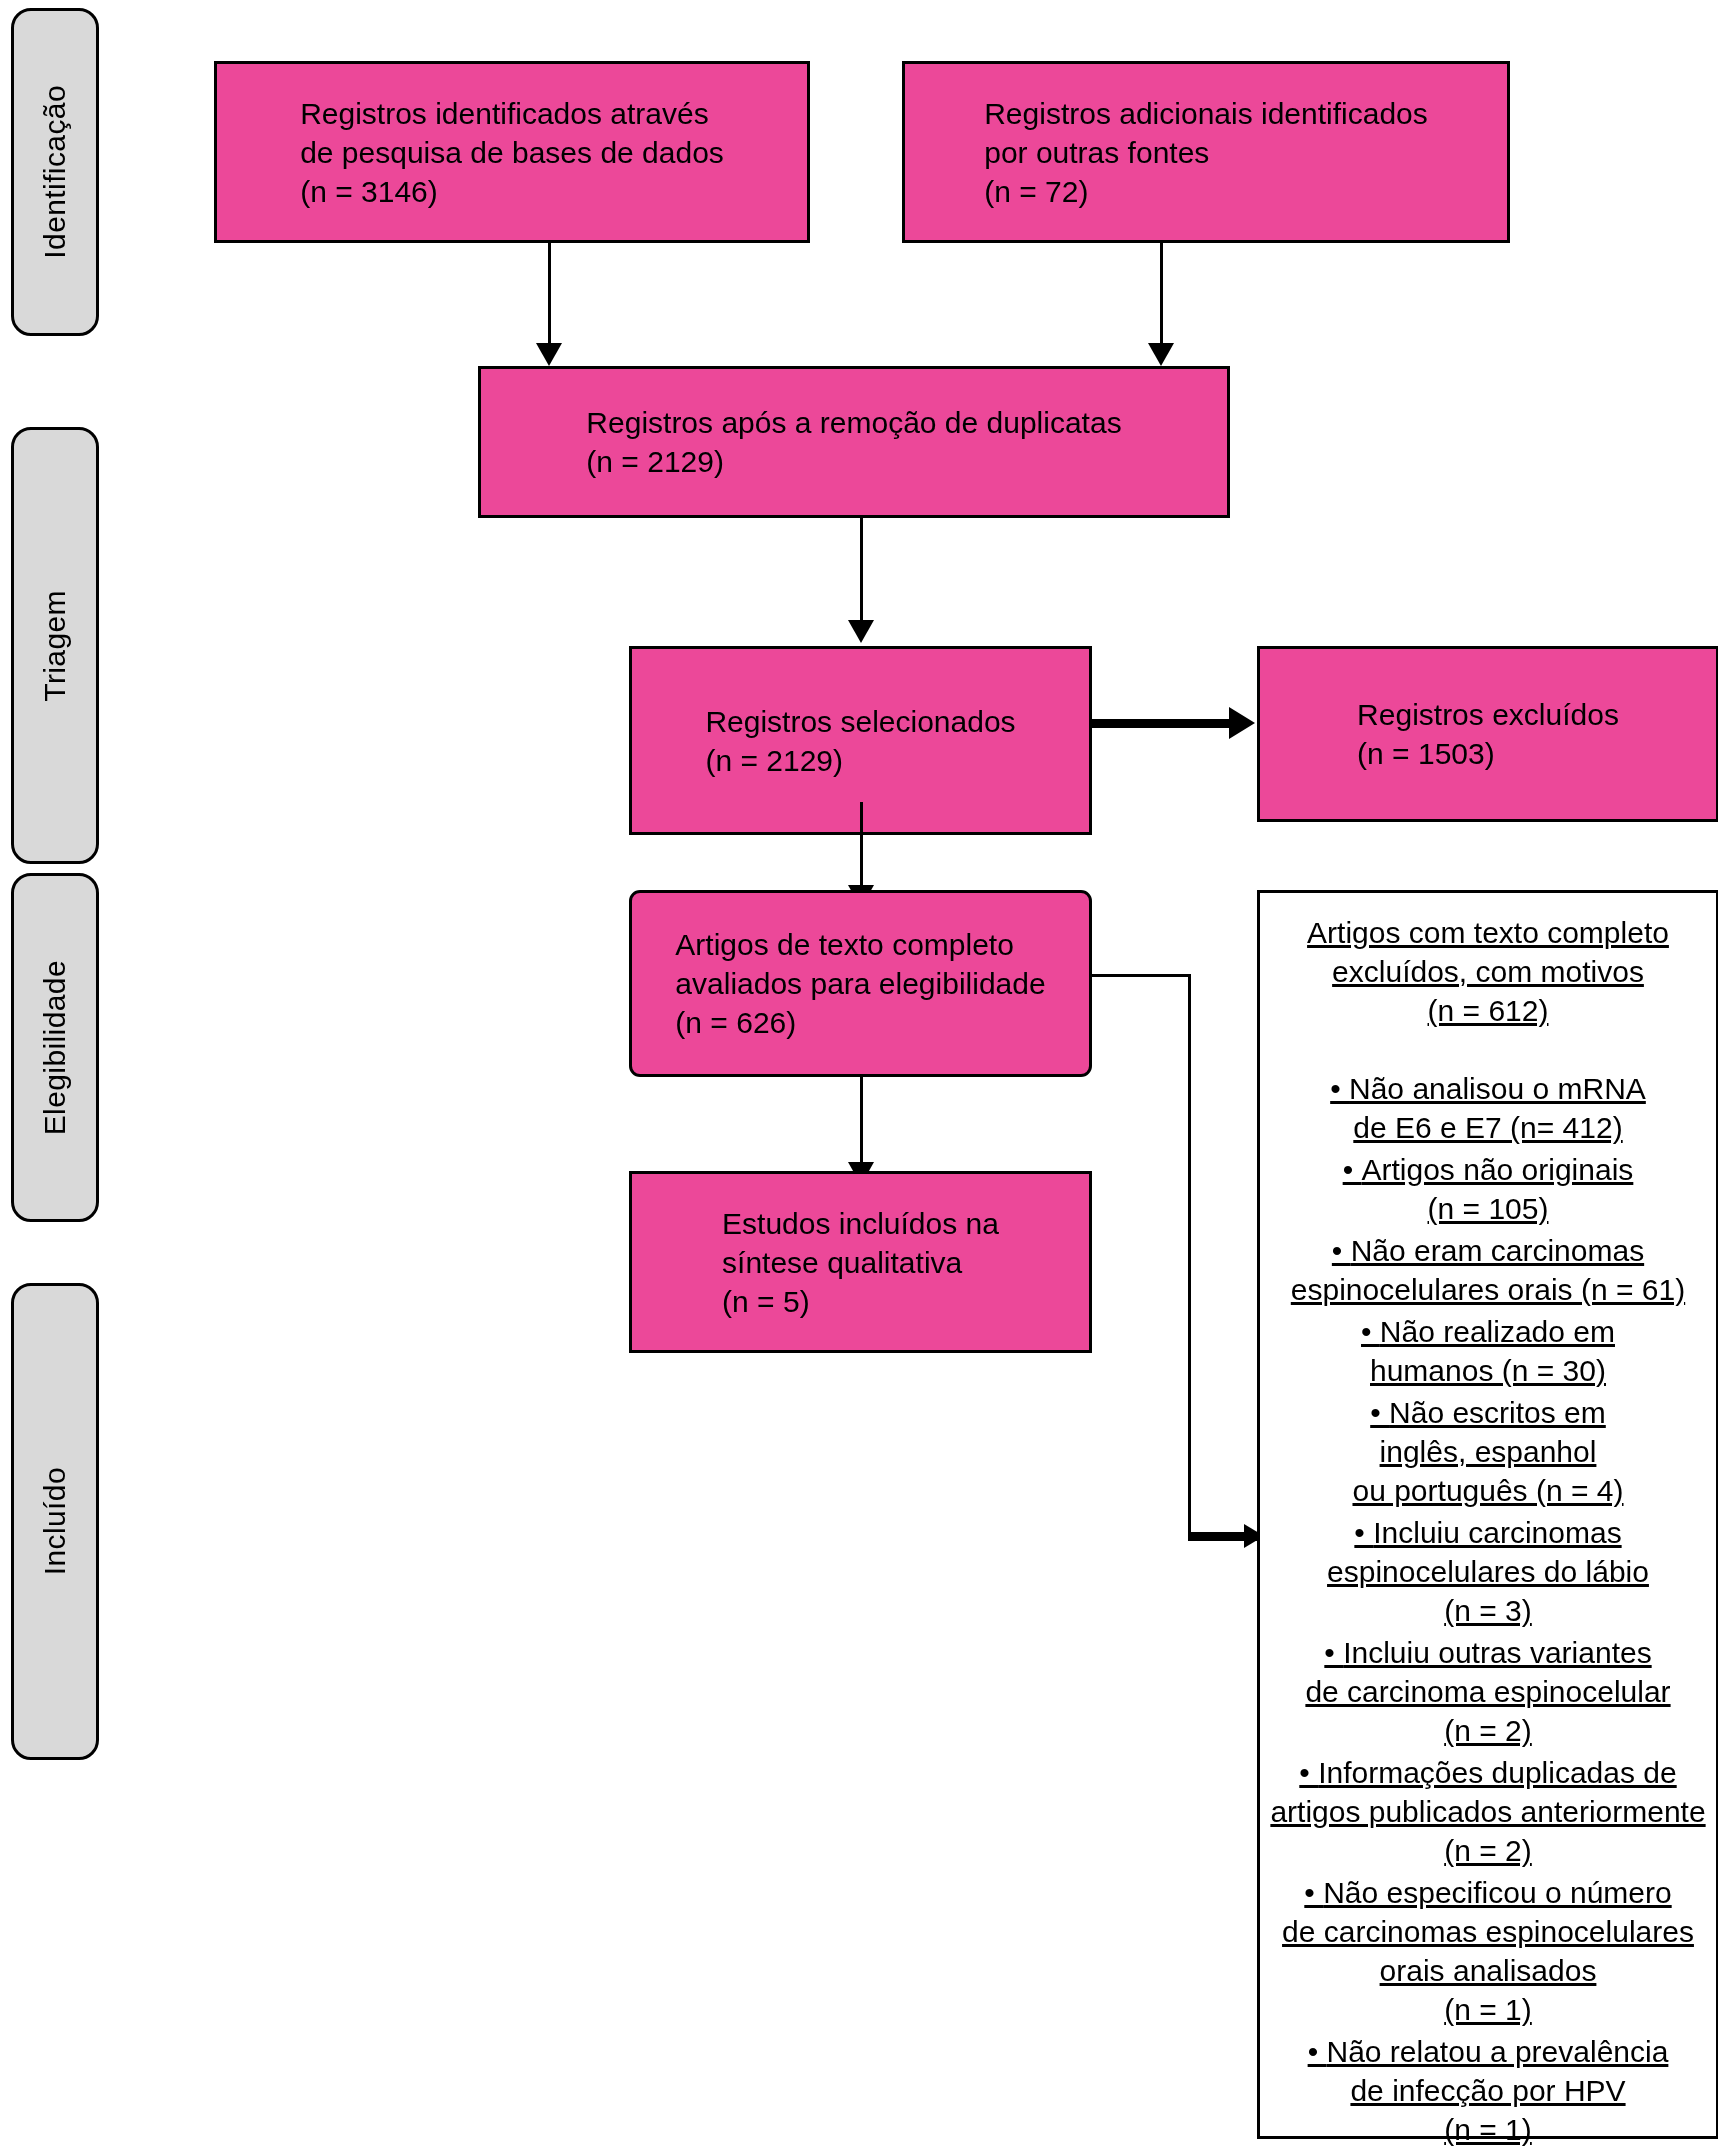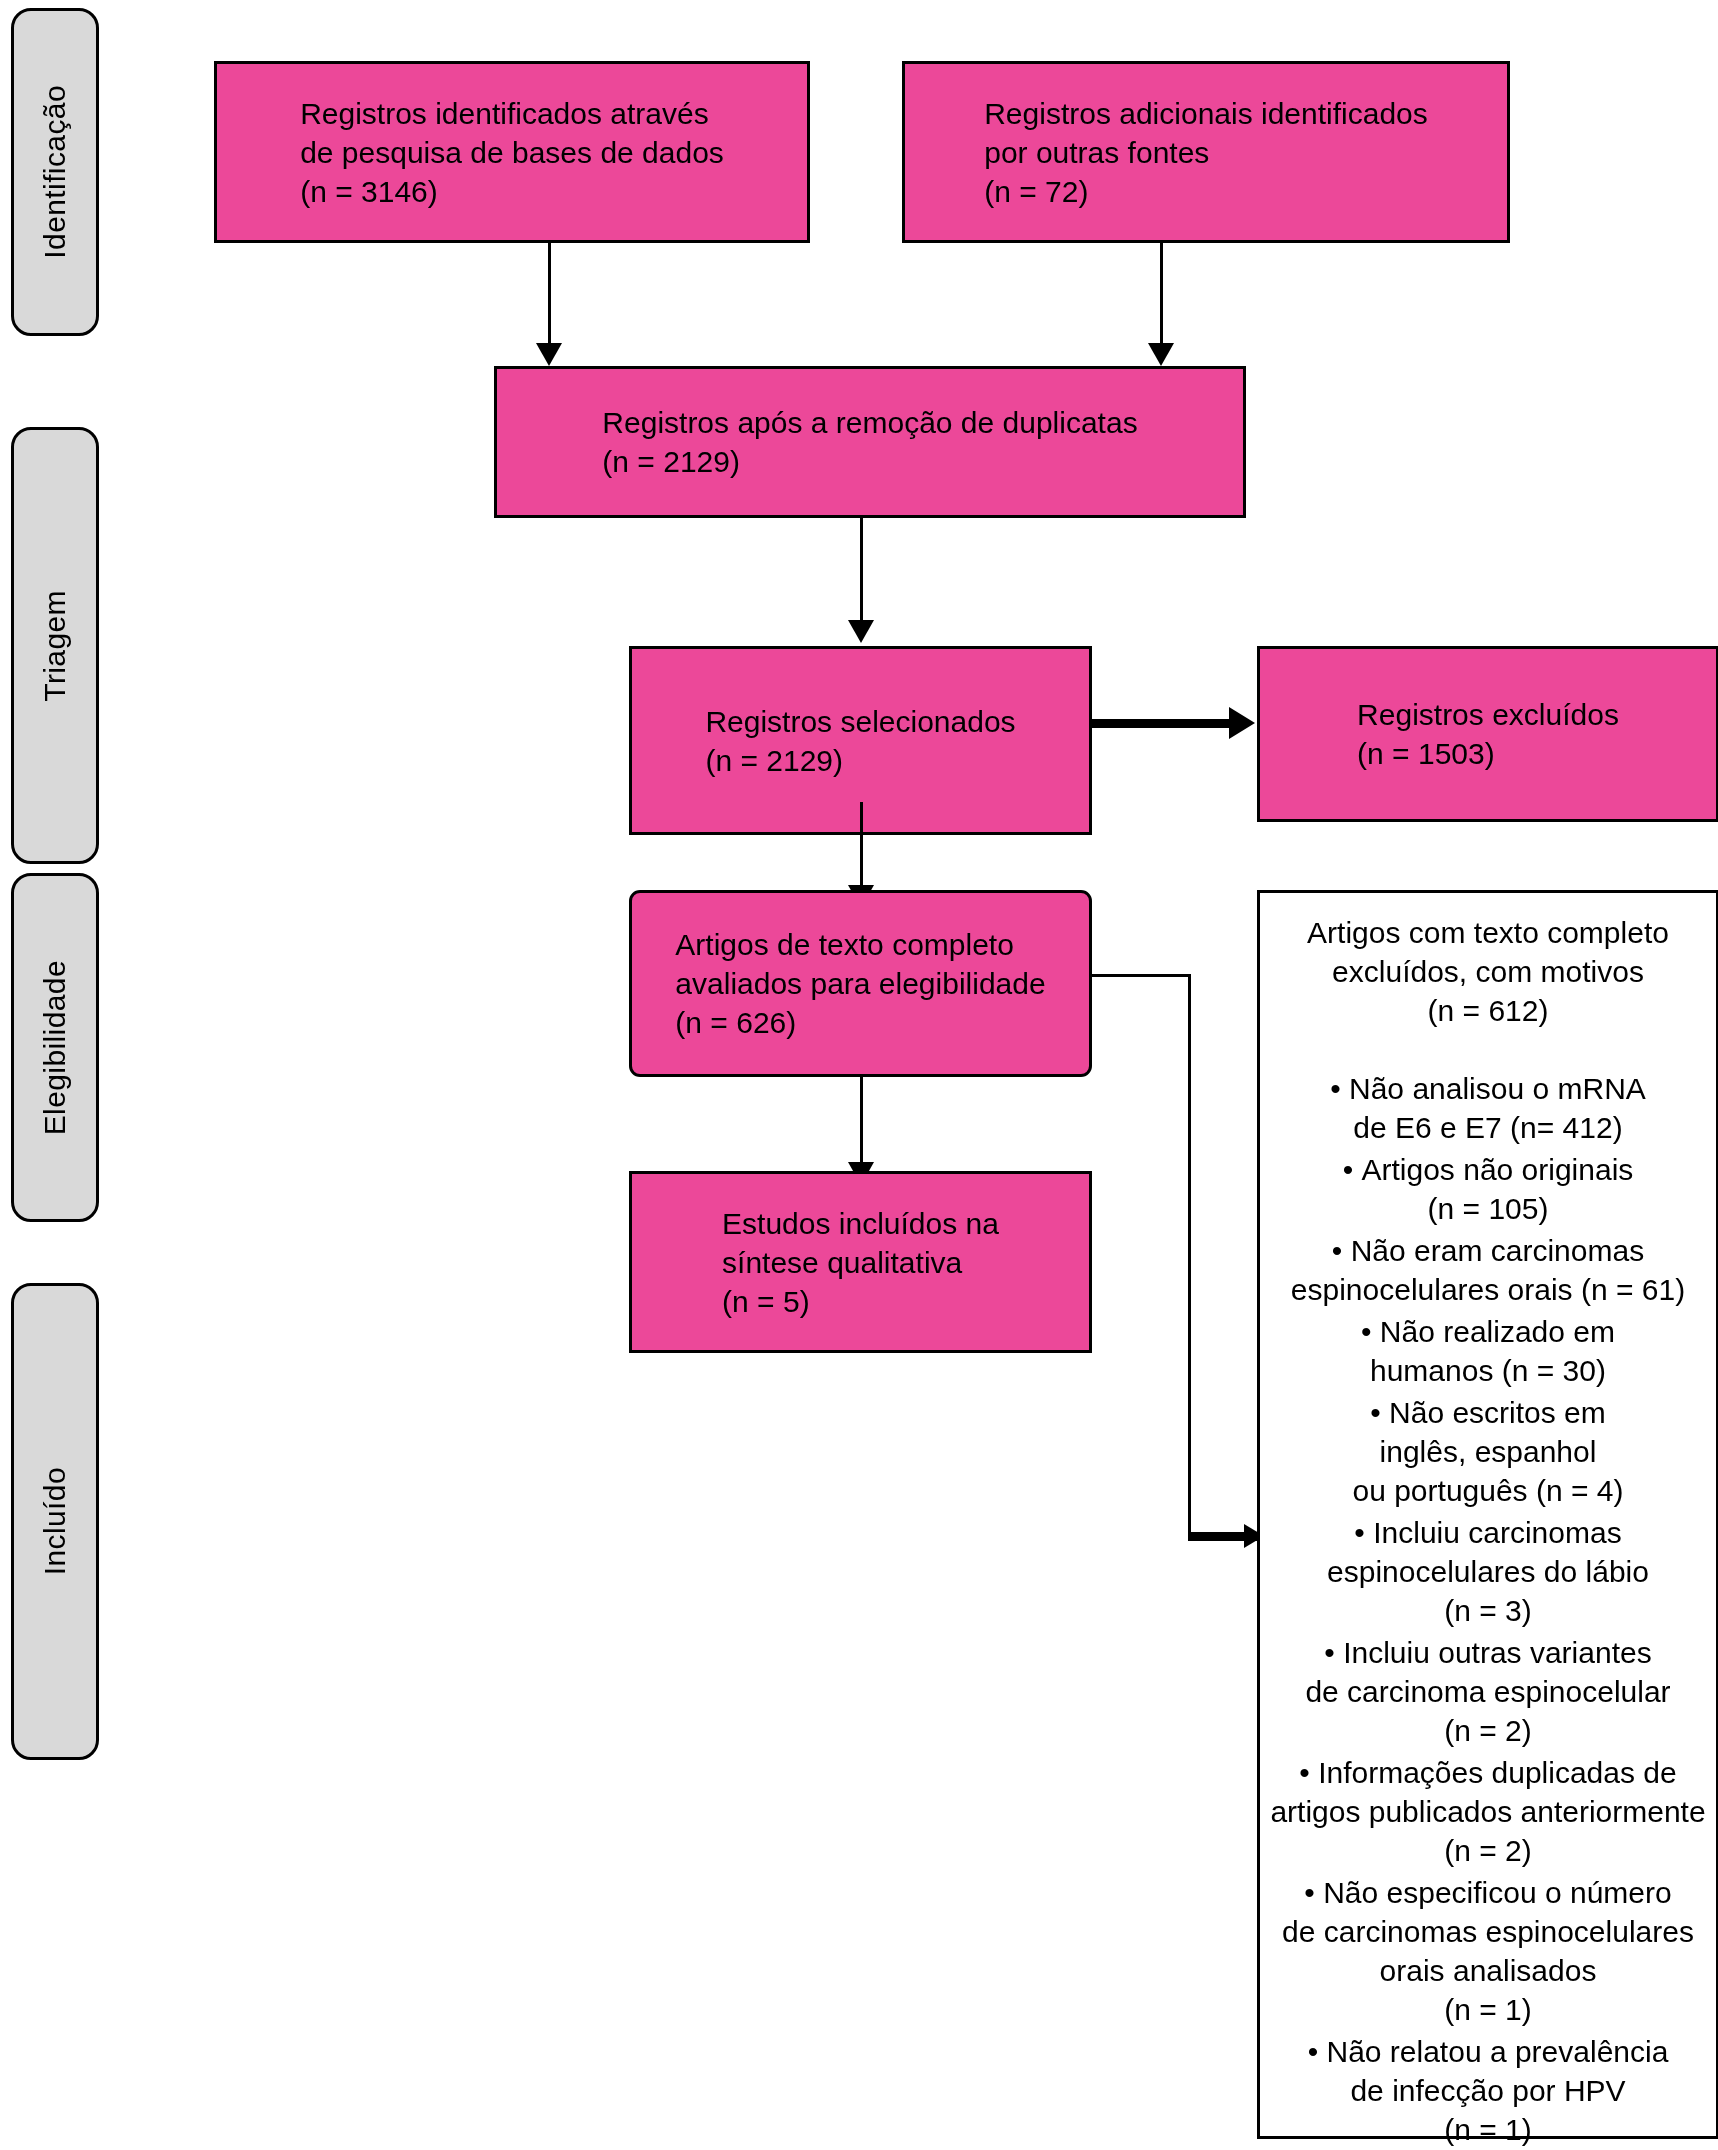--- a/index.html
+++ b/index.html
@@ -151,21 +151,21 @@
 por outras fontes
 (n = 72)</div>
   </div>
 
   <div class="vline" style="left:548px; top:243px; height:105px;"></div>
   <div class="arrow-down" style="left:536px; top:343px;"></div>
 
   <div class="vline" style="left:1160px; top:243px; height:105px;"></div>
   <div class="arrow-down" style="left:1148px; top:343px;"></div>
 
-  <div class="flow-box" style="left:494px; top:366px; width:752px; height:152px;">
+  <div class="flow-box" style="left:478px; top:366px; width:752px; height:152px;">
     <div class="box-text">Registros após a remoção de duplicatas
 (n = 2129)</div>
   </div>
 
   <div class="vline" style="left:860px; top:518px; height:106px;"></div>
   <div class="arrow-down" style="left:848px; top:620px;"></div>
 
   <div class="flow-box" style="left:629px; top:646px; width:463px; height:189px;">
     <div class="box-text">Registros selecionados
 (n = 2129)</div>
@@ -195,21 +195,21 @@
   <div class="vline" style="left:1188px; top:974px; height:562px;"></div>
   <div class="hline thick" style="left:1188px; top:1532px; width:70px;"></div>
   <div class="arrow-right small" style="left:1244px; top:1524px;"></div>
 
   <div class="flow-box" style="left:629px; top:1171px; width:463px; height:182px;">
     <div class="box-text">Estudos incluídos na
 síntese qualitativa
 (n = 5)</div>
   </div>
 
-  <div class="reasons-box" style="left:1257px; top:890px; width:462px; height:1249px;">
+  <div class="reasons-box" style="left:1257px; top:890px; width:462px; height:1249px;text-decoration:underline;">
     <div class="reasons-head">Artigos com texto completo
 excluídos, com motivos
 (n = 612)</div>
     <ul class="reasons-list">
       <li>Não analisou o mRNA
 de E6 e E7 (n= 412)</li>
       <li>Artigos não originais
 (n = 105)</li>
       <li>Não eram carcinomas
 espinocelulares orais  (n = 61)</li>

